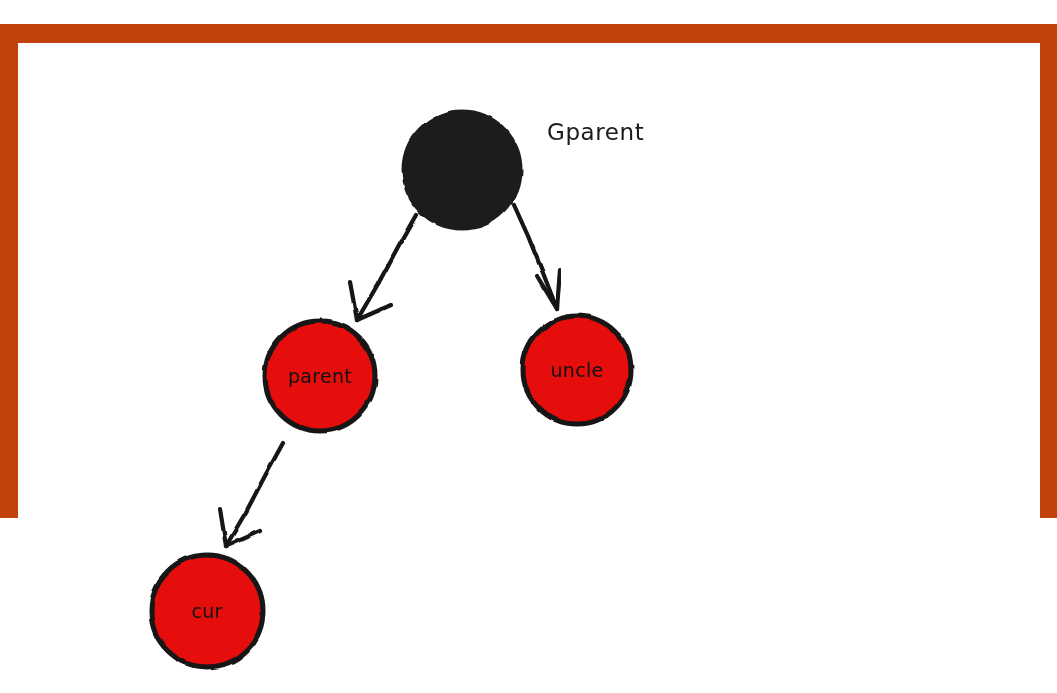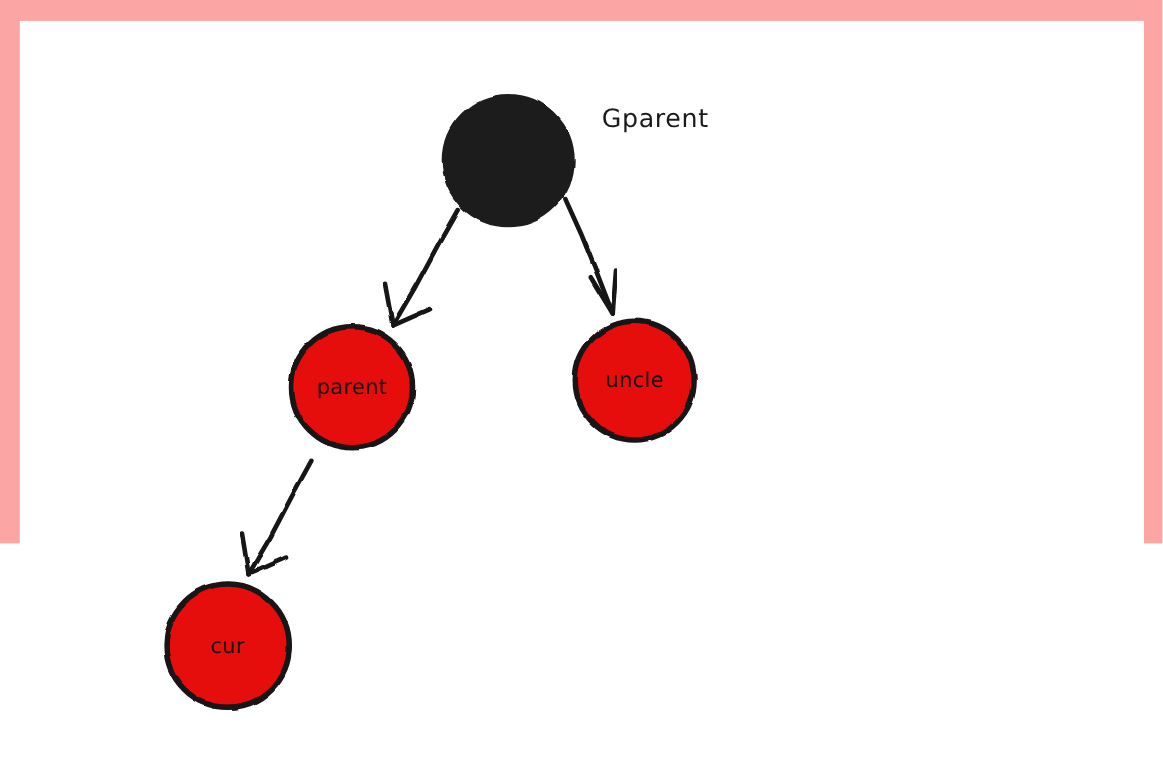--- a/index.html
+++ b/index.html
@@ -12,22 +12,23 @@
     width: 1057px;
     height: 693px;
     overflow: hidden;
     font-family: "DejaVu Sans", sans-serif;
   }
 
   #canvas-frame {
     position: relative;
     width: 1057px;
     height: 494px;
-    background: #fca5a5;
+    background: #c2410c;
     box-sizing: border-box;
+    margin-top: 24px;
   }
 
   #whiteboard {
     position: absolute;
     left: 18px;
     top: 19px;
     width: 1022px;
     height: 654px;
     background: #ffffff;
     overflow: hidden;

